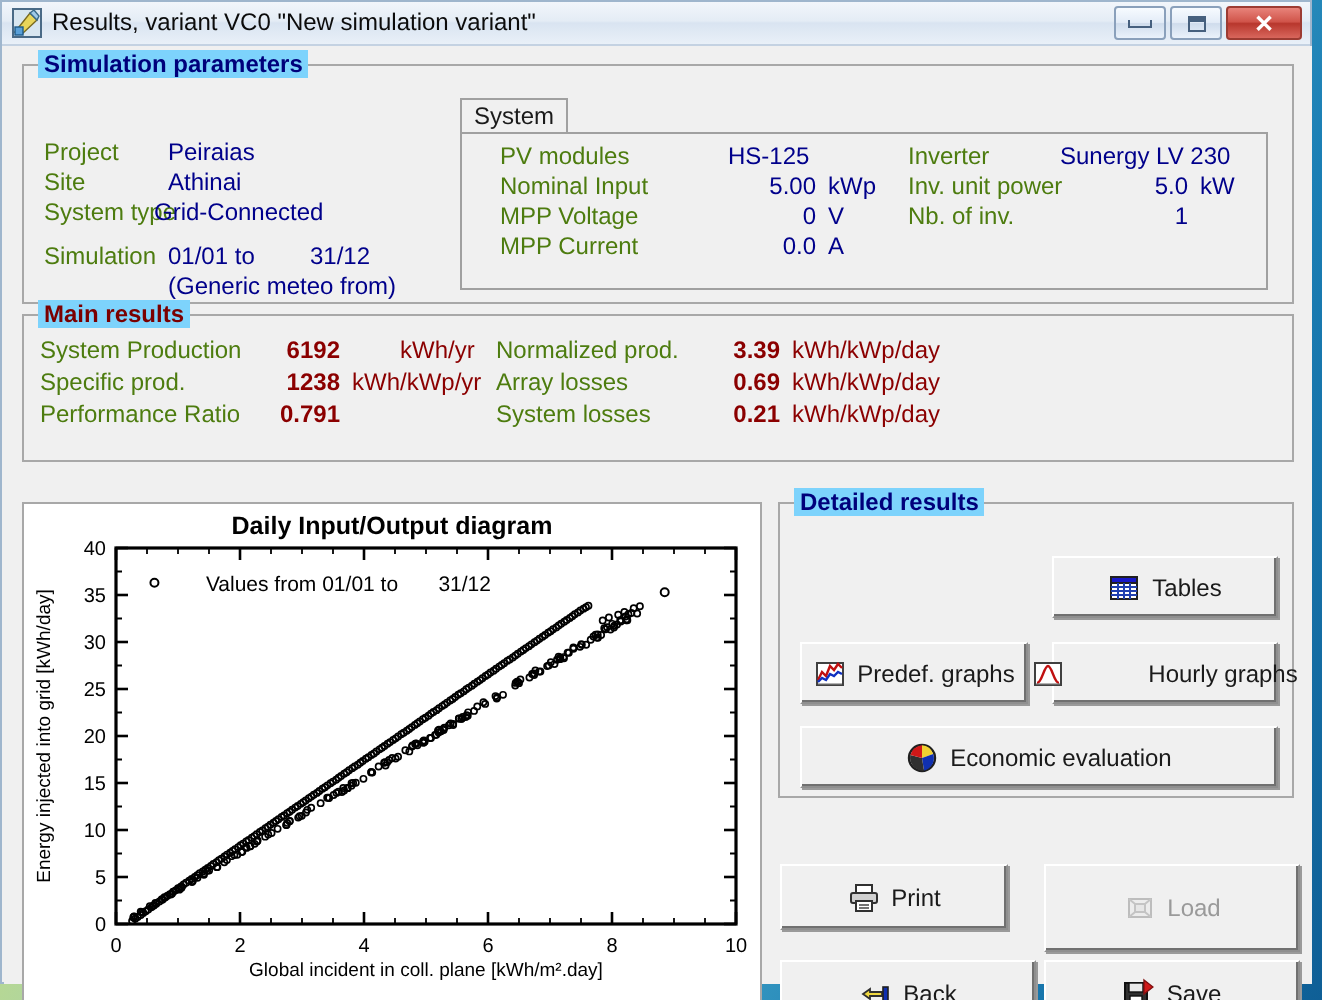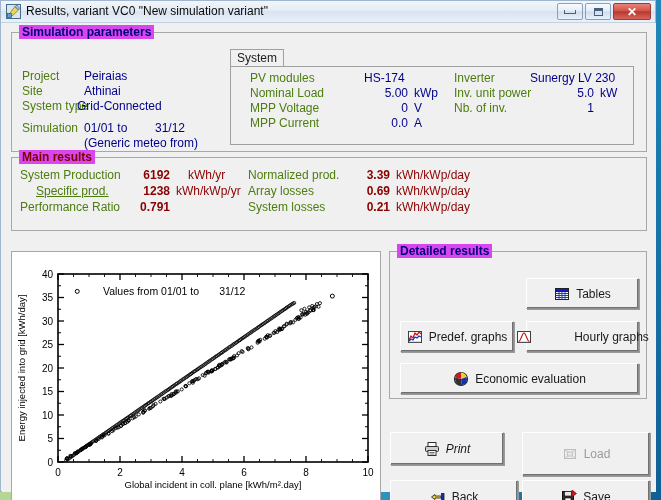--- a/index.html
+++ b/index.html
@@ -55,21 +55,21 @@
   #client{position:absolute;left:1px;top:22px;width:654px;height:469px;background:#f0f0f0;}
 
   
   .group{
     position:absolute;
     border:1px solid #a8a8a8;
     box-sizing:border-box;
     background:#f0f0f0;
   }
   .group > .legend{
-    position:absolute;top:-8px;left:7px;background:#d946ef;padding:0 3px;
+    position:absolute;top:-8px;left:7px;background:#7dd3fc;padding:0 3px;
     font-size:12px;font-weight:bold;color:#00007b;white-space:nowrap;
   }
   #grp-sim{left:9px;top:9px;width:636px;height:120px;}
   #grp-main{left:9px;top:134px;width:636px;height:74px;}
   #grp-det{left:387px;top:228px;width:258px;height:148px;}
   #grp-main > .legend{color:#7b0000;}
 
   
   .lbl{position:absolute;font-size:12px;color:#4d7c0f;white-space:nowrap;}
   .val{position:absolute;font-size:12px;color:#00008b;white-space:nowrap;}
@@ -120,21 +120,21 @@
   .btn .bicon{display:inline-block;width:16px;height:16px;margin-right:6px;position:relative;flex:0 0 auto;}
   .btn.disabled{color:#9a9a9a;}
   .btn.disabled .bicon{opacity:.45;filter:grayscale(1);}
   .btn span.btxt{white-space:nowrap;}
 
   #b-report{left:398px;top:255px;width:114px;height:31px;}
   #b-tables{left:524px;top:255px;width:113px;height:31px;}
   #b-predef{left:398px;top:298px;width:114px;height:31px;}
   #b-hourly{left:524px;top:298px;width:113px;height:31px;gap:36px;}
   #b-econ{left:398px;top:340px;width:239px;height:31px;}
-  #b-print{left:388px;top:409px;width:114px;height:33px;font-style:italic;}
+  #b-print{left:388px;top:409px;width:114px;height:33px;}
   #b-load{left:520px;top:409px;width:128px;height:44px;}
   #b-back{left:388px;top:457px;width:128px;height:33px;}
   #b-save{left:520px;top:457px;width:128px;height:33px;}
 </style>
 </head>
 <body>
 
 <div id="window">
 
   <div id="titlebar">
@@ -182,22 +182,22 @@
     <span class="val" style="left:82px;top:98px;">01/01 to</span>
     <span class="val" style="left:153px;top:98px;">31/12</span>
     <span class="val" style="left:82px;top:113px;">(Generic meteo from)</span>
 
     <div id="tabstrip">
       <div id="tab-system">System</div>
       <div id="tabpage"></div>
     </div>
 
     <span class="lbl" style="left:248px;top:48px;">PV modules</span>
-    <span class="val" style="left:362px;top:48px;">HS-174</span>
-    <span class="lbl" style="left:248px;top:63px;">Nominal Load</span>
+    <span class="val" style="left:362px;top:48px;">HS-125</span>
+    <span class="lbl" style="left:248px;top:63px;">Nominal Input</span>
     <span class="val num" style="left:332px;top:63px;width:74px;">5.00</span>
     <span class="unit" style="left:412px;top:63px;">kWp</span>
     <span class="lbl" style="left:248px;top:78px;">MPP Voltage</span>
     <span class="val num" style="left:332px;top:78px;width:74px;">0</span>
     <span class="unit" style="left:412px;top:78px;">V</span>
     <span class="lbl" style="left:248px;top:93px;">MPP Current</span>
     <span class="val num" style="left:332px;top:93px;width:74px;">0.0</span>
     <span class="unit" style="left:412px;top:93px;">A</span>
 
     <span class="lbl" style="left:452px;top:48px;">Inverter</span>
@@ -207,38 +207,39 @@
     <span class="unit" style="left:598px;top:63px;">kW</span>
     <span class="lbl" style="left:452px;top:78px;">Nb. of inv.</span>
     <span class="val num" style="left:522px;top:78px;width:70px;">1</span>
 
     <div class="group" id="grp-main">
       <span class="legend">Main results</span>
     </div>
 
     <span class="lbl" style="left:18px;top:145px;">System Production</span>
     <span class="rval" style="left:112px;top:145px;width:56px;">6192</span>
-    <span class="runit" style="left:158px;top:145px;padding-left:28px;">kWh/yr</span>
-    <span class="lbl" style="left:34px;top:161px;text-decoration:underline;">Specific prod.</span>
+    <span class="runit" style="left:170px;top:145px;padding-left:28px;">kWh/yr</span>
+    <span class="lbl" style="left:18px;top:161px;">Specific prod.</span>
     <span class="rval" style="left:112px;top:161px;width:56px;">1238</span>
     <span class="runit" style="left:174px;top:161px;">kWh/kWp/yr</span>
     <span class="lbl" style="left:18px;top:177px;">Performance Ratio</span>
     <span class="rval" style="left:112px;top:177px;width:56px;">0.791</span>
 
     <span class="lbl" style="left:246px;top:145px;">Normalized prod.</span>
     <span class="rval" style="left:348px;top:145px;width:40px;">3.39</span>
     <span class="runit" style="left:394px;top:145px;">kWh/kWp/day</span>
     <span class="lbl" style="left:246px;top:161px;">Array losses</span>
     <span class="rval" style="left:348px;top:161px;width:40px;">0.69</span>
     <span class="runit" style="left:394px;top:161px;">kWh/kWp/day</span>
     <span class="lbl" style="left:246px;top:177px;">System losses</span>
     <span class="rval" style="left:348px;top:177px;width:40px;">0.21</span>
     <span class="runit" style="left:394px;top:177px;">kWh/kWp/day</span>
 
     <div id="chart-panel">
+      <div id="chart-title">Daily Input/Output diagram</div>
       <svg id="chart-svg" width="368" height="256" viewBox="0 0 368 256">
           <rect x="46" y="22" width="310" height="188" fill="#fff" stroke="#000" stroke-width="1.6"></rect>
           <line x1="46" y1="210" x2="52" y2="210" stroke="#000" stroke-width="1.3"></line>
           <line x1="356" y1="210" x2="350" y2="210" stroke="#000" stroke-width="1.3"></line>
           <text x="41" y="213.5" text-anchor="end" class="ax-txt">0</text>
           <line x1="46" y1="186.5" x2="52" y2="186.5" stroke="#000" stroke-width="1.3"></line>
           <line x1="356" y1="186.5" x2="350" y2="186.5" stroke="#000" stroke-width="1.3"></line>
           <text x="41" y="190" text-anchor="end" class="ax-txt">5</text>
           <line x1="46" y1="163" x2="52" y2="163" stroke="#000" stroke-width="1.3"></line>
           <line x1="356" y1="163" x2="350" y2="163" stroke="#000" stroke-width="1.3"></line>

